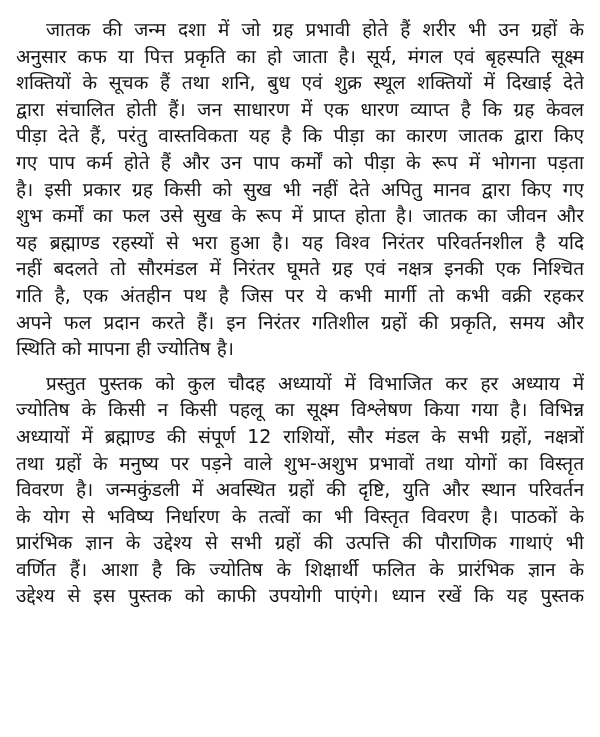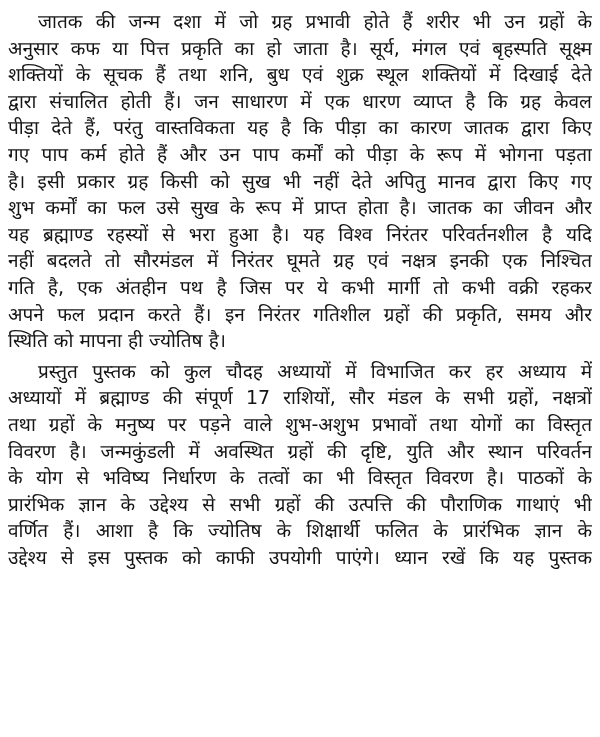--- a/index.html
+++ b/index.html
@@ -15,21 +15,21 @@
       color: #141414;
       font-family: "DejaVu Sans", "Liberation Sans", sans-serif;
     }
     .page {
       position: absolute;
       left: 8px;
       top: 8px;
       width: 584px;
     }
     .para {
-      margin: 0;
+      margin: 8px;
     }
     .para + .para {
       margin-top: 4px;
     }
     .line {
       display: block;
       height: 26.6px;
       line-height: 26.6px;
       font-size: 19px;
       white-space: nowrap;
@@ -60,21 +60,22 @@
     <span class="line">शुभ कर्मों का फल उसे सुख के रूप में प्राप्त होता है। जातक का जीवन और</span>
     <span class="line">यह ब्रह्माण्ड रहस्यों से भरा हुआ है। यह विश्व निरंतर परिवर्तनशील है यदि</span>
     <span class="line">नहीं बदलते तो सौरमंडल में निरंतर घूमते ग्रह एवं नक्षत्र इनकी एक निश्चित</span>
     <span class="line">गति है, एक अंतहीन पथ है जिस पर ये कभी मार्गी तो कभी वक्री रहकर</span>
     <span class="line">अपने फल प्रदान करते हैं। इन निरंतर गतिशील ग्रहों की प्रकृति, समय और</span>
     <span class="line last">स्थिति को मापना ही ज्योतिष है।</span>
   </div>
 
   <div class="para">
     <span class="line first">प्रस्तुत पुस्तक को कुल चौदह अध्यायों में विभाजित कर हर अध्याय में</span>
-    <span class="line">अध्यायों में ब्रह्माण्ड की संपूर्ण 17 राशियों, सौर मंडल के सभी ग्रहों, नक्षत्रों</span>
+    <span class="line">ज्योतिष के किसी न किसी पहलू का सूक्ष्म विश्लेषण किया गया है। विभिन्न</span>
+    <span class="line">अध्यायों में ब्रह्माण्ड की संपूर्ण 12 राशियों, सौर मंडल के सभी ग्रहों, नक्षत्रों</span>
     <span class="line">तथा ग्रहों के मनुष्य पर पड़ने वाले शुभ-अशुभ प्रभावों तथा योगों का विस्तृत</span>
     <span class="line">विवरण है। जन्मकुंडली में अवस्थित ग्रहों की दृष्टि, युति और स्थान परिवर्तन</span>
     <span class="line">के योग से भविष्य निर्धारण के तत्वों का भी विस्तृत विवरण है। पाठकों के</span>
     <span class="line">प्रारंभिक ज्ञान के उद्देश्य से सभी ग्रहों की उत्पत्ति की पौराणिक गाथाएं भी</span>
     <span class="line">वर्णित हैं। आशा है कि ज्योतिष के शिक्षार्थी फलित के प्रारंभिक ज्ञान के</span>
     <span class="line">उद्देश्य से इस पुस्तक को काफी उपयोगी पाएंगे। ध्यान रखें कि यह पुस्तक</span>
   </div>
 
 </div>
 

